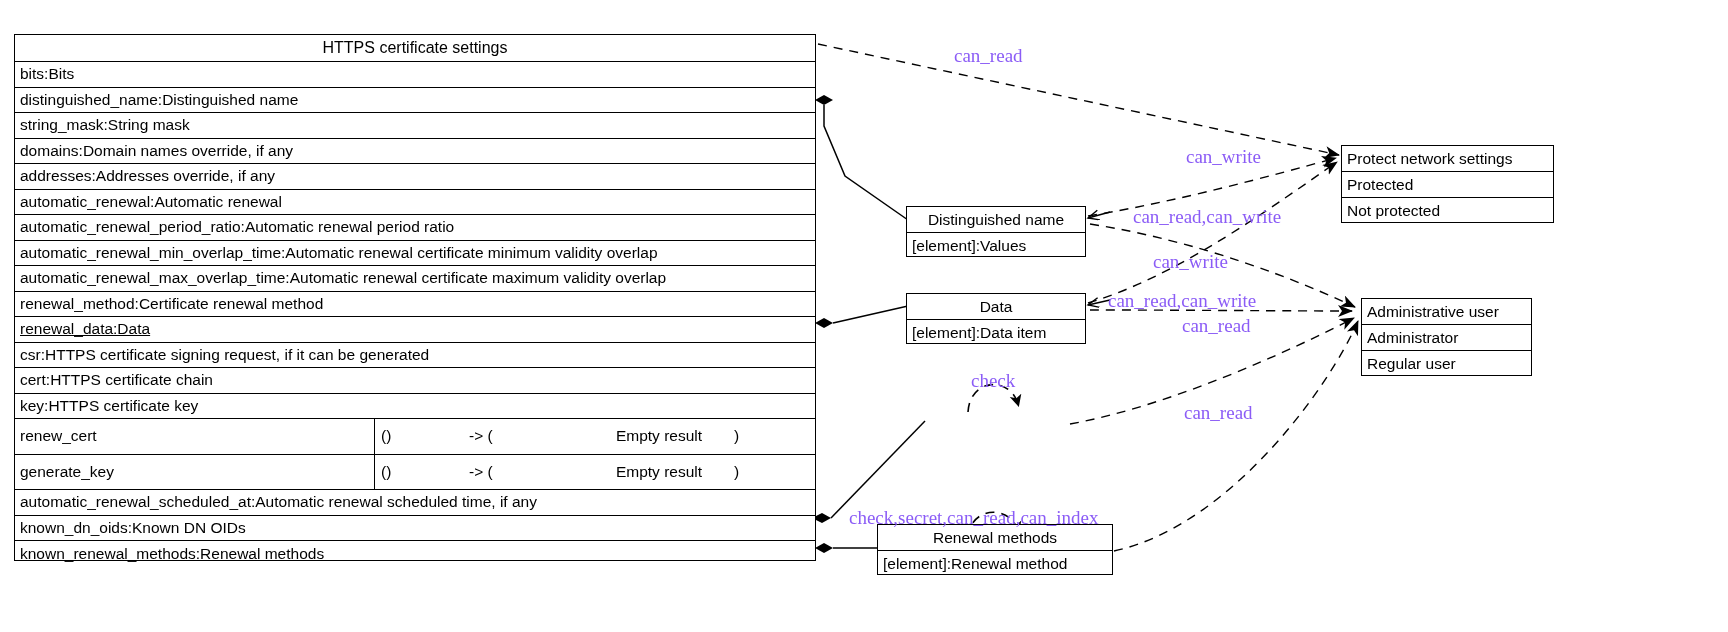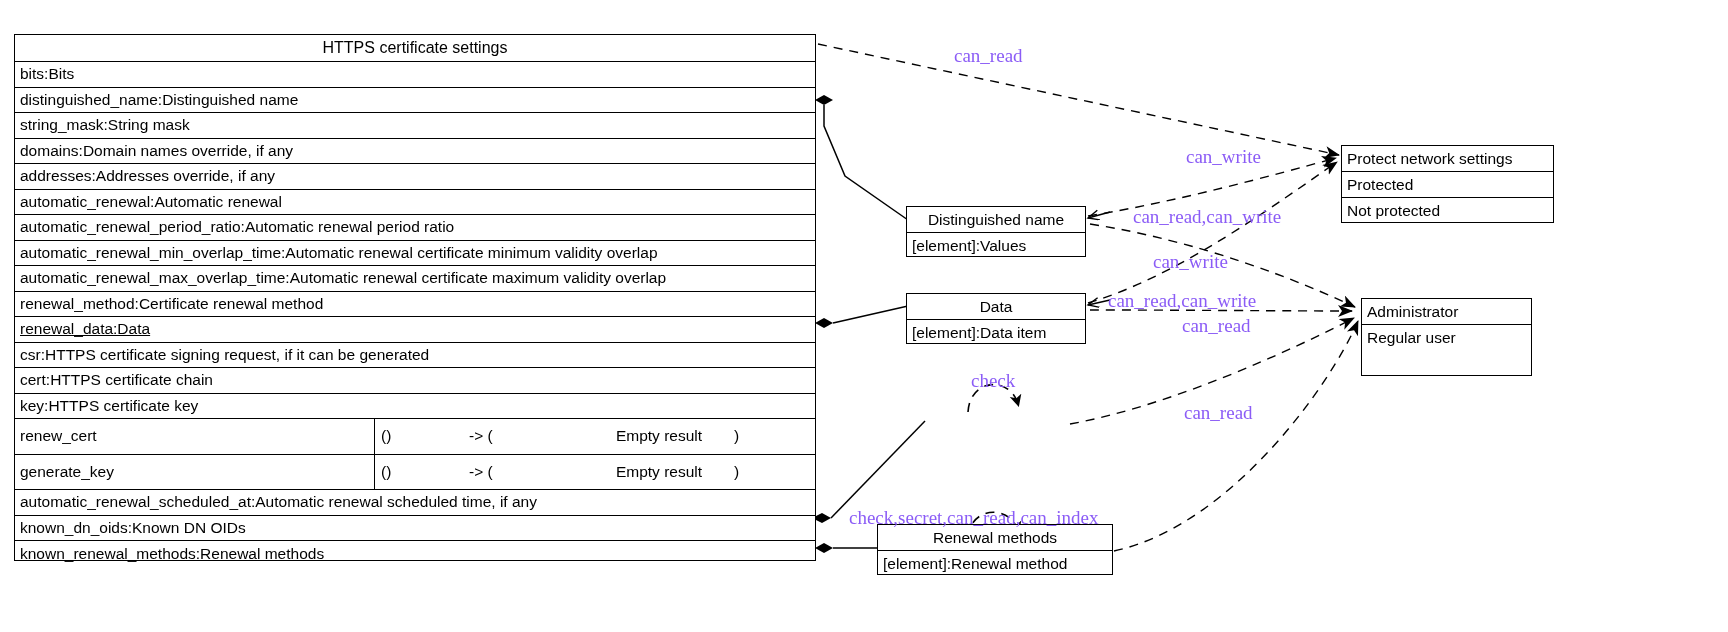--- a/index.html
+++ b/index.html
@@ -138,20 +138,21 @@
     <div class="uml-row pad" style="height:25px;">[element]:Renewal method</div>
   </div>
 
   <div class="uml-box small-box" style="left:1341px;top:119px;width:213px;height:78px;">
     <div class="uml-row pad" style="height:26px;">Protect network settings</div>
     <div class="uml-row pad" style="height:26px;">Protected</div>
     <div class="uml-row pad" style="height:26px;">Not protected</div>
   </div>
 
   <div class="uml-box small-box" style="left:1361px;top:272px;width:171px;height:78px;">
+    <div class="uml-row pad" style="height:26px;">Administrative user</div>
     <div class="uml-row pad" style="height:26px;">Administrator</div>
     <div class="uml-row pad" style="height:26px;">Regular user</div>
   </div>
 
   <div class="edge-label" style="left:954px;top:19px;">can_read</div>
   <div class="edge-label" style="left:1186px;top:120px;">can_write</div>
   <div class="edge-label" style="left:1133px;top:180px;">can_read,can_write</div>
   <div class="edge-label" style="left:1153px;top:225px;">can_write</div>
   <div class="edge-label" style="left:1108px;top:264px;">can_read,can_write</div>
   <div class="edge-label" style="left:1182px;top:289px;">can_read</div>

